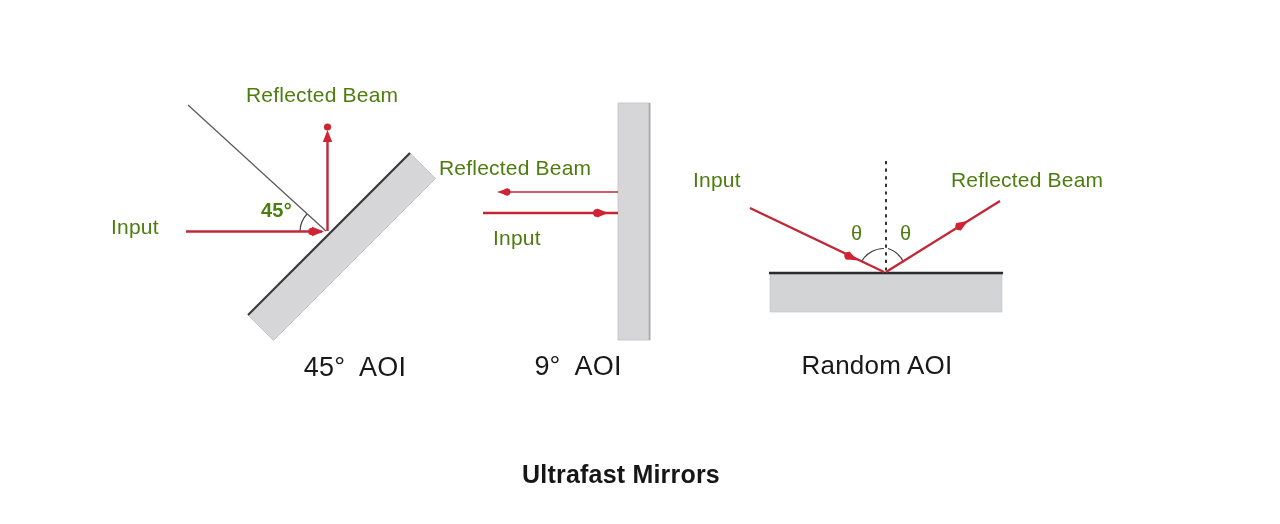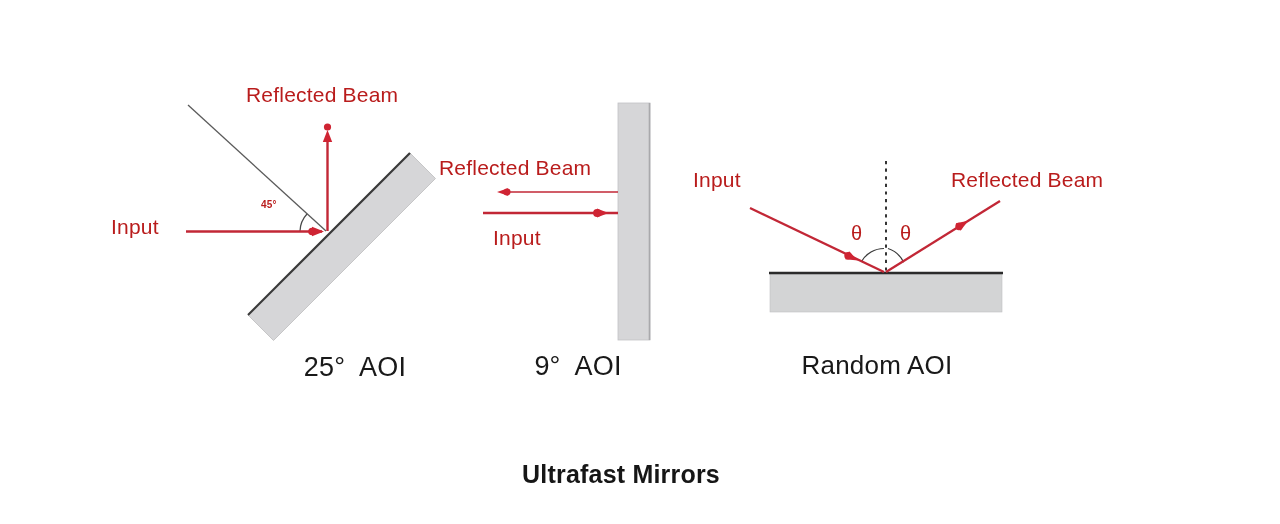--- a/index.html
+++ b/index.html
@@ -5,33 +5,33 @@
   html,body{margin:0;padding:0;background:#ffffff;}
   #canvas{
     position:relative;
     width:1280px;height:524px;
     background:#ffffff;
     overflow:hidden;
     font-family:"Liberation Sans", sans-serif;
   }
   .label{
     position:absolute;
-    color:#b91c1c;
+    color:#4d7c0f;
     white-space:pre;
     line-height:1;
     letter-spacing:0.2px;
   }
   .beam-label{font-size:21px;}
   .caption{
     font-size:27px;
     width:200px;
     text-align:center;
     color:#191919;
   }
-  .angle-label{font-size:10px;font-weight:600;}
+  .angle-label{font-size:20px;font-weight:600;}
   .theta{font-size:20px;}
   .title{
     font-size:25px;
     font-weight:700;
     width:440px;
     text-align:center;
     color:#161616;
   }
   svg{position:absolute;left:0;top:0;}
 </style>
@@ -91,21 +91,21 @@
 
       <line x1="886" y1="272" x2="1000" y2="201" stroke="#c22736" stroke-width="2.3"></line>
       <circle cx="959" cy="226.5" r="3.7" fill="#cf2433"></circle>
       <polygon points="-12,-4.4 0,0 -12,4.4" fill="#cf2433" transform="translate(968.3,220.7) rotate(-31.9)"></polygon>
     </g>
   </svg>
 
   <div class="label beam-label" style="left:246px;top:84px;">Reflected Beam</div>
   <div class="label beam-label" style="left:111px;top:216px;">Input</div>
   <div class="label angle-label" style="left:261px;top:200px;">45°</div>
-  <div class="label caption" style="left:255px;top:354px;">25°  AOI</div>
+  <div class="label caption" style="left:255px;top:354px;">45°  AOI</div>
 
   <div class="label beam-label" style="left:439px;top:157px;">Reflected Beam</div>
   <div class="label beam-label" style="left:493px;top:227px;">Input</div>
   <div class="label caption" style="left:478px;top:353px;">9°  AOI</div>
 
   <div class="label beam-label" style="left:693px;top:169px;">Input</div>
   <div class="label beam-label" style="left:951px;top:169px;">Reflected Beam</div>
   <div class="label theta" style="left:851px;top:223px;">θ</div>
   <div class="label theta" style="left:900px;top:223px;">θ</div>
   <div class="label caption" style="left:777px;top:352px;font-size:26px;">Random AOI</div>

